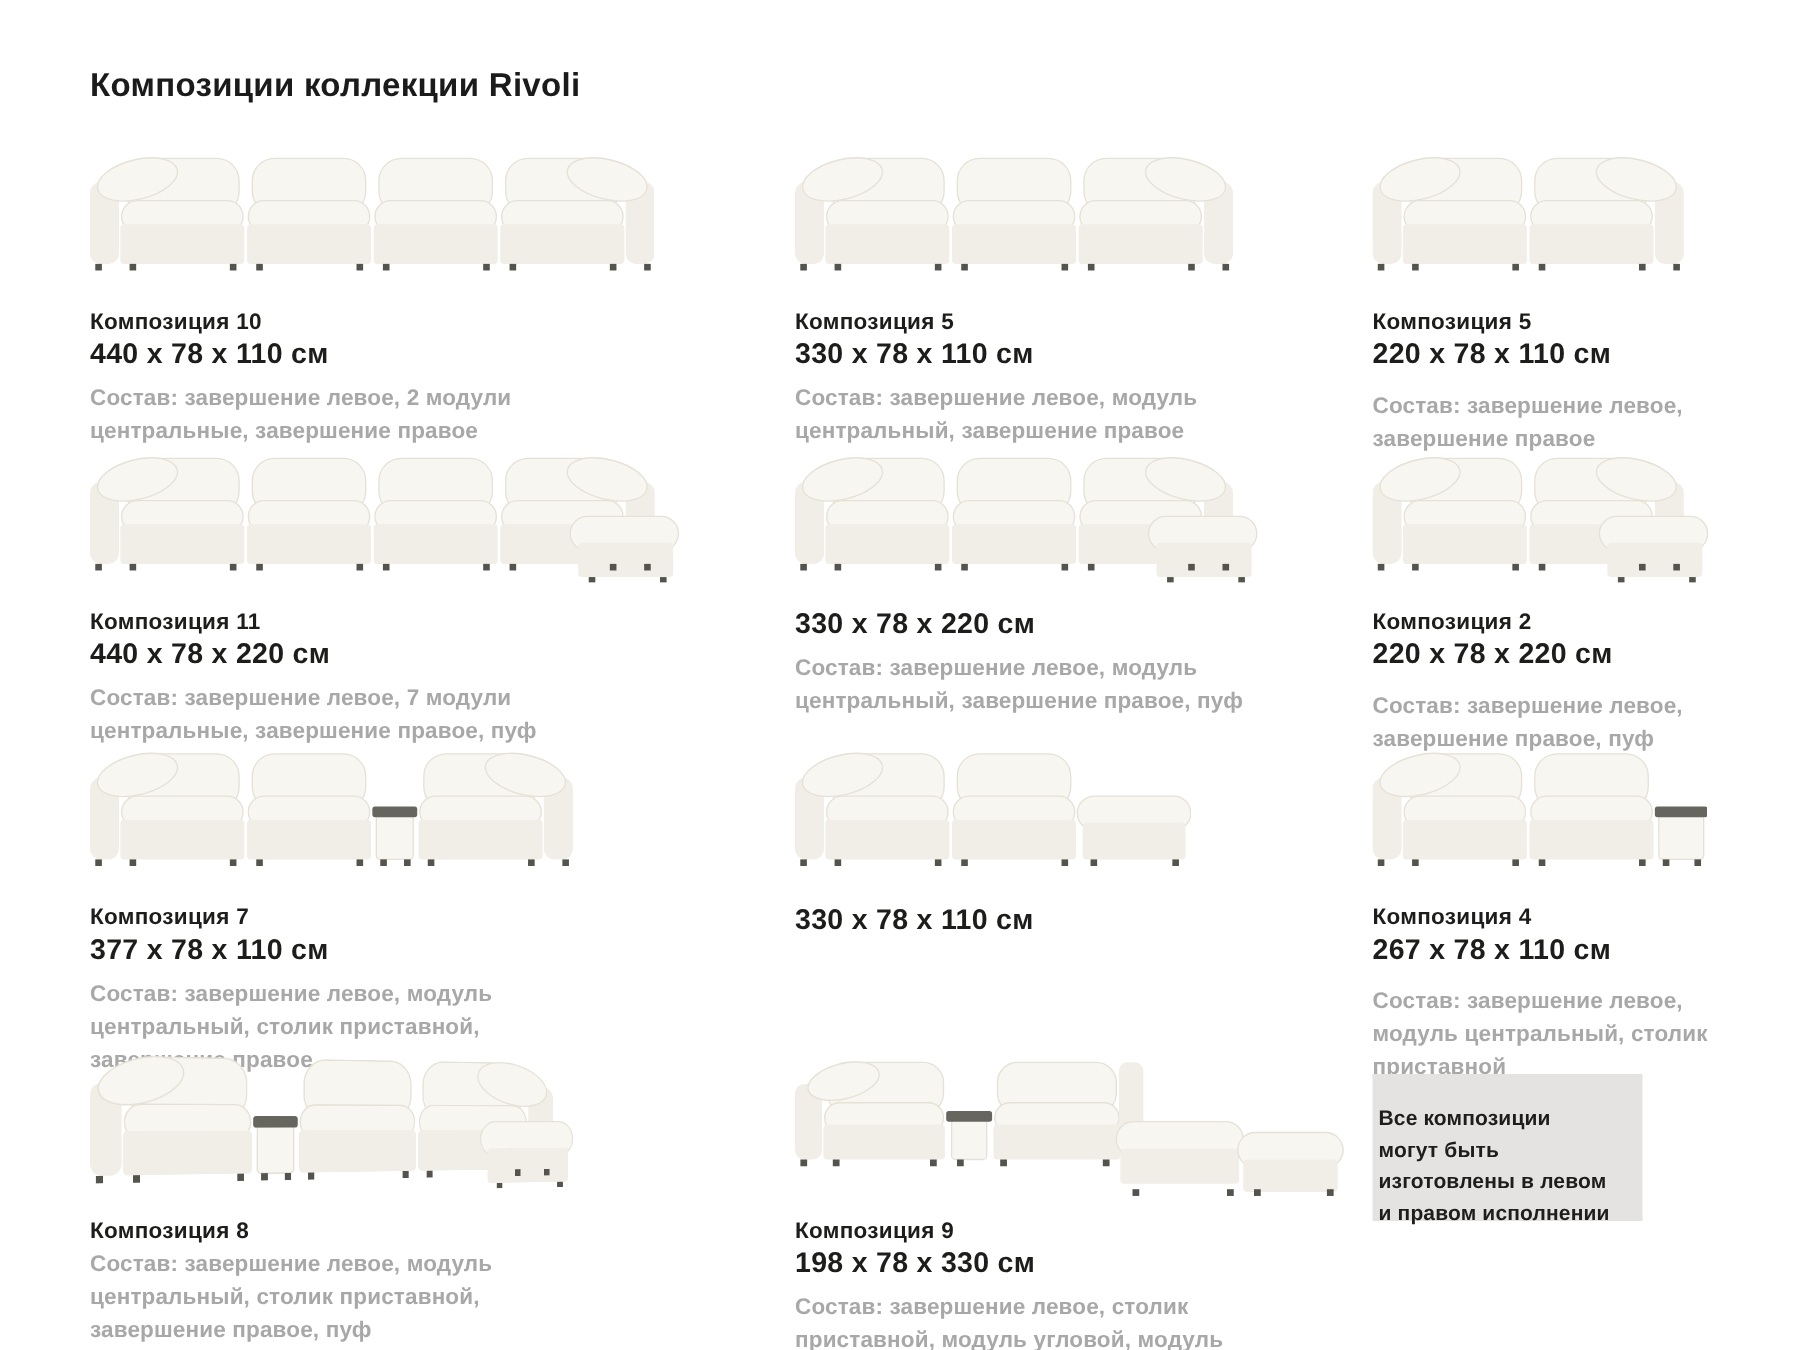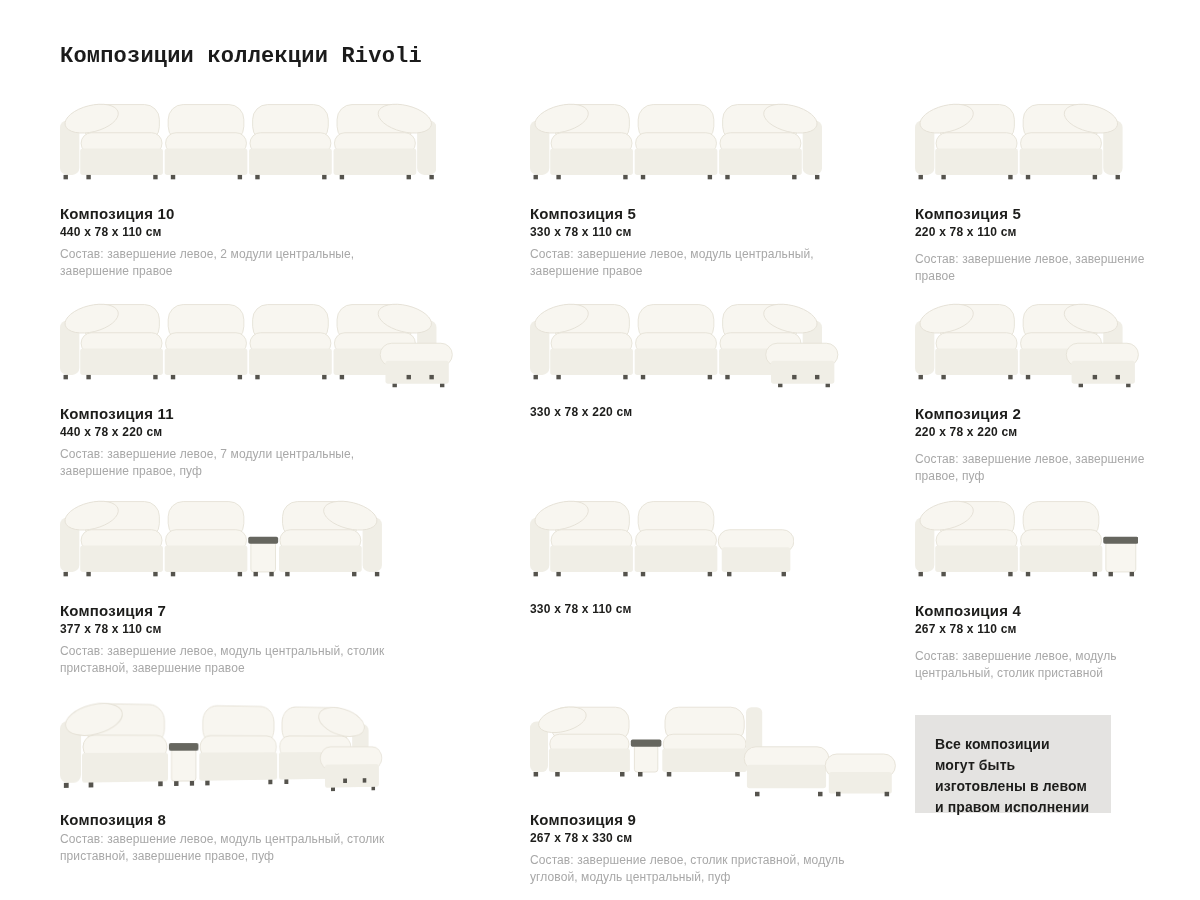--- a/index.html
+++ b/index.html
@@ -1,48 +1,48 @@
 <!DOCTYPE html>
 <html><head>
 <meta charset="utf-8">
 <style>
   html,body{margin:0;padding:0;}
   body{
     width:1200px;height:900px;overflow:hidden;background:#ffffff;
     font-family:"Liberation Sans", sans-serif;color:#1d1d1b;
   }
   .page-title{
-    margin:44px 0 0 60px;font-size:22px;font-weight:700;letter-spacing:.2px;color:#1b1b1b;font-family:Liberation Mono, monospace;
+    margin:44px 0 0 60px;font-size:22px;font-weight:700;letter-spacing:.2px;color:#1b1b1b;
   }
   #grid{
     display:grid;
     grid-template-columns:470px 385px 300px;
     grid-template-rows:200px 197px 191px auto;
     margin:24px 0 0 60px;
   }
   .card{min-width:0;}
   .card .img{
     height:96px;display:flex;align-items:flex-end;margin-bottom:16px;
   }
   .card.tall .img{height:118px;margin-bottom:12px;}
   .card .img svg{height:95px;width:auto;display:block;}
   .card.tall .img svg{height:108px;}
   .card h3{
     margin:0 0 3px 0;font-size:15px;font-weight:700;letter-spacing:.2px;
   }
   .card .dims{
-    font-size:12px;font-weight:700;letter-spacing:.2px;margin:0 0 7px 0;
+    font-size:19px;font-weight:700;letter-spacing:.2px;margin:0 0 7px 0;
   }
   .card .desc{
-    font-size:12px;line-height:1.45;color:#a8a8a8;max-width:352px;letter-spacing:.1px;
+    font-size:15px;line-height:1.45;color:#a8a8a8;max-width:352px;letter-spacing:.1px;font-weight:bold;
   }
   #grid > .card:nth-child(3n) .desc{max-width:252px;margin-top:12px;}
   .note-box{
     width:156px;height:62px;background:#e4e3e1;margin-top:34px;
-    padding:19px 20px 17px 20px;
+    padding:19px 20px 17px 4px;
     font-size:14px;font-weight:700;line-height:1.5;color:#1d1d1b;letter-spacing:.1px;
   }
   .persp-wrap{transform:perspective(650px) rotateY(15deg);transform-origin:0 50%;display:inline-block;}
 </style>
 </head>
 <body>
 
 <h1 class="page-title">Композиции коллекции Rivoli</h1>
 
 <div id="grid">
@@ -199,20 +199,21 @@
           <rect x="106" y="92" width="5" height="5" fill="#55534d"></rect>
           <rect x="4" y="92" width="5" height="5" fill="#55534d"></rect>
           <rect x="126" y="92" width="5" height="5" fill="#55534d"></rect>
           <rect x="202" y="92" width="5" height="5" fill="#55534d"></rect>
           <rect x="222" y="92" width="5" height="5" fill="#55534d"></rect>
           <rect x="298" y="92" width="5" height="5" fill="#55534d"></rect>
           <rect x="324" y="92" width="5" height="5" fill="#55534d"></rect>
         </svg>
       </div>
       <div class="dims">330 x 78 x 220 см</div>
+      <div class="desc">Состав: завершение левое, модуль центральный, завершение правое, пуф</div>
     </div>
     <div class="card">
       <div class="img">
         <svg viewBox="0 0 256 108" xmlns="http://www.w3.org/2000/svg">
           <rect x="0" y="30" width="22" height="62" rx="8" fill="#f0eee6"></rect>
           <rect x="27" y="12" width="86" height="42" rx="17" fill="#f8f6f0" stroke="#e5e1d6"></rect>
           <rect x="24" y="44" width="92" height="24" rx="12" fill="#f8f6f0" stroke="#e5e1d6"></rect>
           <rect x="23" y="62" width="94" height="30" rx="3" fill="#f0eee6"></rect>
           <ellipse cx="36" cy="28" rx="31" ry="15" fill="#f8f6f0" stroke="#e5e1d6" transform="rotate(-14 36 28)"></ellipse>
           <rect x="123" y="12" width="86" height="42" rx="17" fill="#f8f6f0" stroke="#e5e1d6"></rect>
@@ -383,19 +384,19 @@
           <rect x="120" y="90" width="5" height="5" fill="#55534d"></rect>
           <rect x="152" y="90" width="5" height="5" fill="#55534d"></rect>
           <rect x="228" y="90" width="5" height="5" fill="#55534d"></rect>
           <rect x="250" y="112" width="5" height="5" fill="#55534d"></rect>
           <rect x="320" y="112" width="5" height="5" fill="#55534d"></rect>
           <rect x="340" y="112" width="5" height="5" fill="#55534d"></rect>
           <rect x="394" y="112" width="5" height="5" fill="#55534d"></rect>
         </svg>
       </div>
       <h3>Композиция 9</h3>
-      <div class="dims">267 x 78 x 330 см</div>
+      <div class="dims">198 x 78 x 330 см</div>
       <div class="desc">Состав: завершение левое, столик приставной, модуль угловой, модуль центральный, пуф</div>
     </div>
     <div class="note-box">
     <span>Все композиции могут быть изготовлены в левом и правом исполнении</span>
   </div>
 </div>
 
 </body></html>

